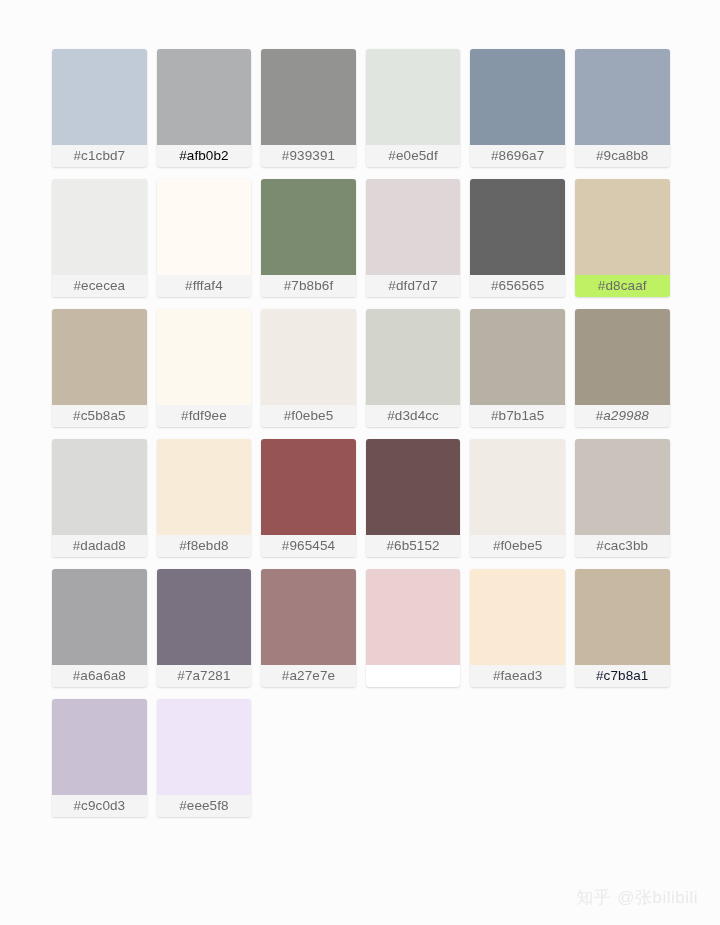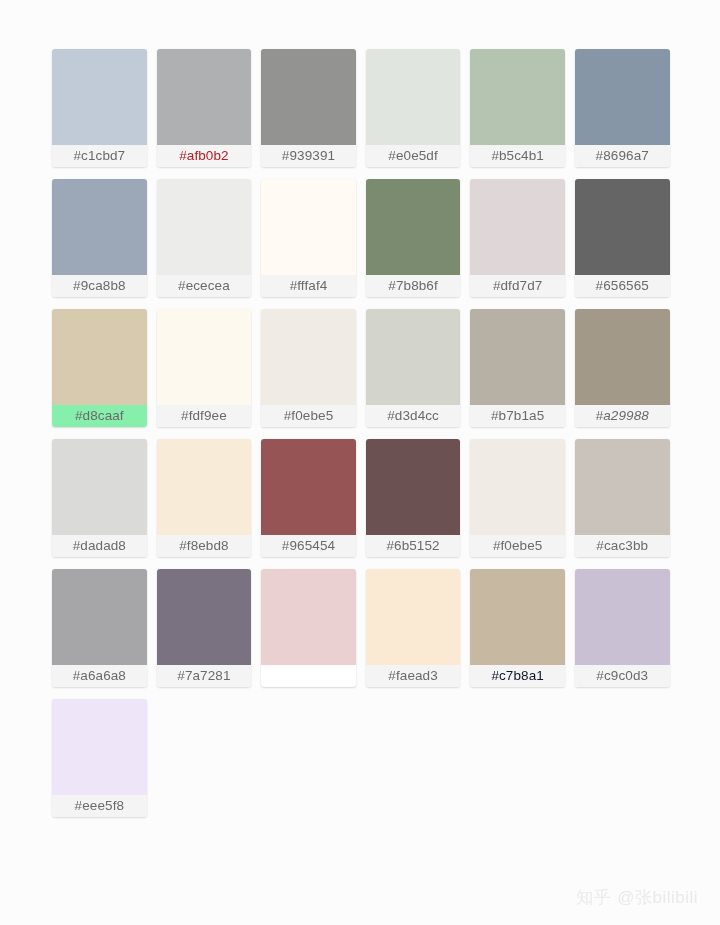--- a/index.html
+++ b/index.html
@@ -73,35 +73,31 @@
 </head>
 <body style="background: rgb(252, 252, 253);">
 
 <div id="palette-grid" style="background: transparent;">
     <div class="swatch-card">
       <div class="swatch-color" style="background-color: rgb(193, 203, 215);"></div>
       <div class="swatch-label" style="background: rgb(244, 244, 244); color: rgb(106, 106, 106);">#c1cbd7</div>
     </div>
     <div class="swatch-card">
       <div class="swatch-color" style="background-color: rgb(175, 176, 178);"></div>
-      <div class="swatch-label" style="background: rgb(244, 244, 244); color: #b91c1c;">#afb0b2</div>
+      <div class="swatch-label" style="background: rgb(244, 244, 244); color: #000000;">#afb0b2</div>
     </div>
     <div class="swatch-card">
       <div class="swatch-color" style="background-color: rgb(147, 147, 145);"></div>
       <div class="swatch-label" style="background: rgb(244, 244, 244); color: rgb(106, 106, 106);">#939391</div>
     </div>
     <div class="swatch-card">
       <div class="swatch-color" style="background-color: rgb(224, 229, 223);"></div>
       <div class="swatch-label" style="background: rgb(244, 244, 244); color: rgb(106, 106, 106);">#e0e5df</div>
     </div>
     <div class="swatch-card">
-      <div class="swatch-color" style="background-color: rgb(181, 196, 177);"></div>
-      <div class="swatch-label" style="background: rgb(244, 244, 244); color: rgb(106, 106, 106);">#b5c4b1</div>
-    </div>
-    <div class="swatch-card">
       <div class="swatch-color" style="background-color: rgb(134, 150, 167);"></div>
       <div class="swatch-label" style="background: rgb(244, 244, 244); color: rgb(106, 106, 106);">#8696a7</div>
     </div>
     <div class="swatch-card">
       <div class="swatch-color" style="background-color: rgb(156, 168, 184);"></div>
       <div class="swatch-label" style="background: rgb(244, 244, 244); color: rgb(106, 106, 106);">#9ca8b8</div>
     </div>
     <div class="swatch-card">
       <div class="swatch-color" style="background-color: rgb(236, 236, 234);"></div>
       <div class="swatch-label" style="background: rgb(244, 244, 244); color: rgb(106, 106, 106);">#ececea</div>
@@ -117,21 +113,25 @@
     <div class="swatch-card">
       <div class="swatch-color" style="background-color: rgb(223, 215, 215);"></div>
       <div class="swatch-label" style="background: rgb(244, 244, 244); color: rgb(106, 106, 106);">#dfd7d7</div>
     </div>
     <div class="swatch-card">
       <div class="swatch-color" style="background-color: rgb(101, 101, 101);"></div>
       <div class="swatch-label" style="background: rgb(244, 244, 244); color: rgb(106, 106, 106);">#656565</div>
     </div>
     <div class="swatch-card">
       <div class="swatch-color" style="background-color: rgb(216, 202, 175);"></div>
-      <div class="swatch-label" style="background: #86efac; color: rgb(106, 106, 106);">#d8caaf</div>
+      <div class="swatch-label" style="background: #bef264; color: rgb(106, 106, 106);">#d8caaf</div>
+    </div>
+    <div class="swatch-card">
+      <div class="swatch-color" style="background-color: rgb(197, 184, 165);"></div>
+      <div class="swatch-label" style="background: rgb(244, 244, 244); color: rgb(106, 106, 106);">#c5b8a5</div>
     </div>
     <div class="swatch-card">
       <div class="swatch-color" style="background-color: rgb(253, 249, 238);"></div>
       <div class="swatch-label" style="background: rgb(244, 244, 244); color: rgb(106, 106, 106);">#fdf9ee</div>
     </div>
     <div class="swatch-card">
       <div class="swatch-color" style="background-color: rgb(240, 235, 229);"></div>
       <div class="swatch-label" style="background: rgb(244, 244, 244); color: rgb(106, 106, 106);">#f0ebe5</div>
     </div>
     <div class="swatch-card">
@@ -170,20 +170,24 @@
       <div class="swatch-color" style="background-color: rgb(202, 195, 187);"></div>
       <div class="swatch-label" style="background: rgb(244, 244, 244); color: rgb(106, 106, 106);">#cac3bb</div>
     </div>
     <div class="swatch-card">
       <div class="swatch-color" style="background-color: rgb(166, 166, 168);"></div>
       <div class="swatch-label" style="background: rgb(244, 244, 244); color: rgb(106, 106, 106);">#a6a6a8</div>
     </div>
     <div class="swatch-card">
       <div class="swatch-color" style="background-color: rgb(122, 114, 129);"></div>
       <div class="swatch-label" style="background: rgb(244, 244, 244); color: rgb(106, 106, 106);">#7a7281</div>
+    </div>
+    <div class="swatch-card">
+      <div class="swatch-color" style="background-color: rgb(162, 126, 126);"></div>
+      <div class="swatch-label" style="background: rgb(244, 244, 244); color: rgb(106, 106, 106);">#a27e7e</div>
     </div>
     <div class="swatch-card">
       <div class="swatch-color" style="background-color: rgb(234, 208, 209);"></div>
       <div class="swatch-label" style="background: rgb(244, 244, 244); color: rgb(106, 106, 106); margin-top: 44px;">#ead0d1</div>
     </div>
     <div class="swatch-card">
       <div class="swatch-color" style="background-color: rgb(250, 234, 211);"></div>
       <div class="swatch-label" style="background: rgb(244, 244, 244); color: rgb(106, 106, 106);">#faead3</div>
     </div>
     <div class="swatch-card">

